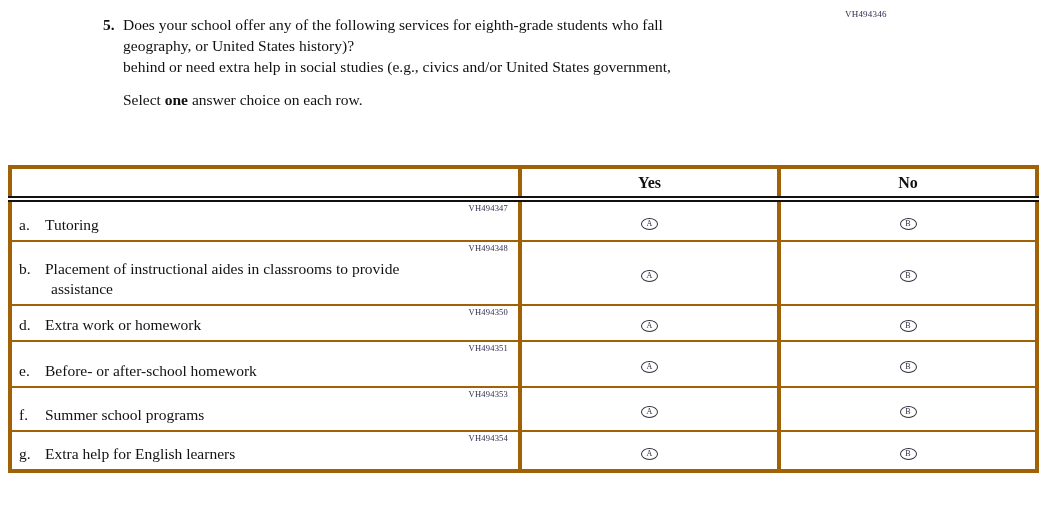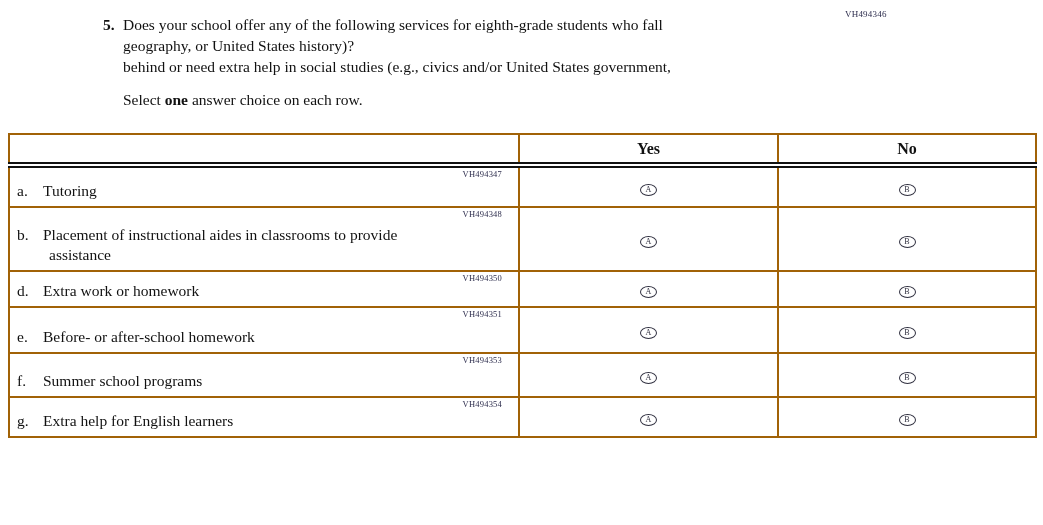--- a/index.html
+++ b/index.html
@@ -52,21 +52,22 @@
   
   table.grid {
     position: absolute;
     left: 8px;
     top: 133px;
     width: 1027px;
     border-collapse: collapse;
     table-layout: fixed;
   }
   table.grid, table.grid th, table.grid td {
-    border: 2px solid #a16207;
+    border: 4px solid #a16207;
+    margin-top: 32px;
   }
   table.grid td { border-top-width: 2px; border-bottom-width: 2px; }
   table.grid th {
     height: 27px;
     font-size: 16px;
     font-weight: bold;
     text-align: center;
     vertical-align: middle;
     border-bottom: 6px double #111111;
     padding: 0;
@@ -76,21 +77,21 @@
   col.c-no    { width: 258px; }
 
   td.label-cell {
     position: relative;
     padding: 0;
     vertical-align: bottom;
   }
   .vh-code {
     position: absolute;
     top: 1px;
-    right: 16px;
+    right: 10px;
     font-size: 8.5px;
     color: #2d2d4d;
     letter-spacing: 0.2px;
   }
   .row-label {
     display: flex;
     padding: 0 6px 5px 7px;
     font-size: 15.5px;
     line-height: 20px;
   }

